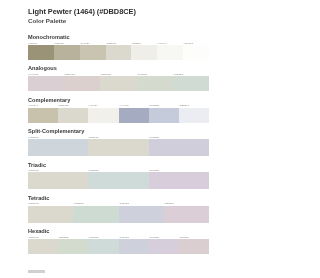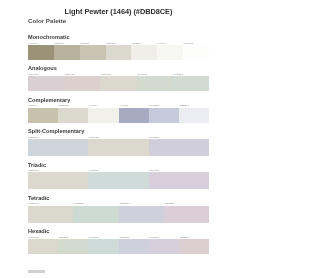--- a/index.html
+++ b/index.html
@@ -23,21 +23,20 @@
     padding: 7px 26px 0 28px;
   }
   .doc-title {
     font-size: 7.4px;
     font-weight: bold;
     color: #2e2e2e;
     letter-spacing: -0.05px;
     line-height: 9px;
     margin: 0;
     white-space: nowrap;
-    text-align: center;
   }
   .doc-subtitle {
     font-size: 6.2px;
     font-weight: bold;
     color: #4a4a4a;
     line-height: 8px;
     margin: 1px 0 0 0;
     white-space: nowrap;
   }
   .sections {

